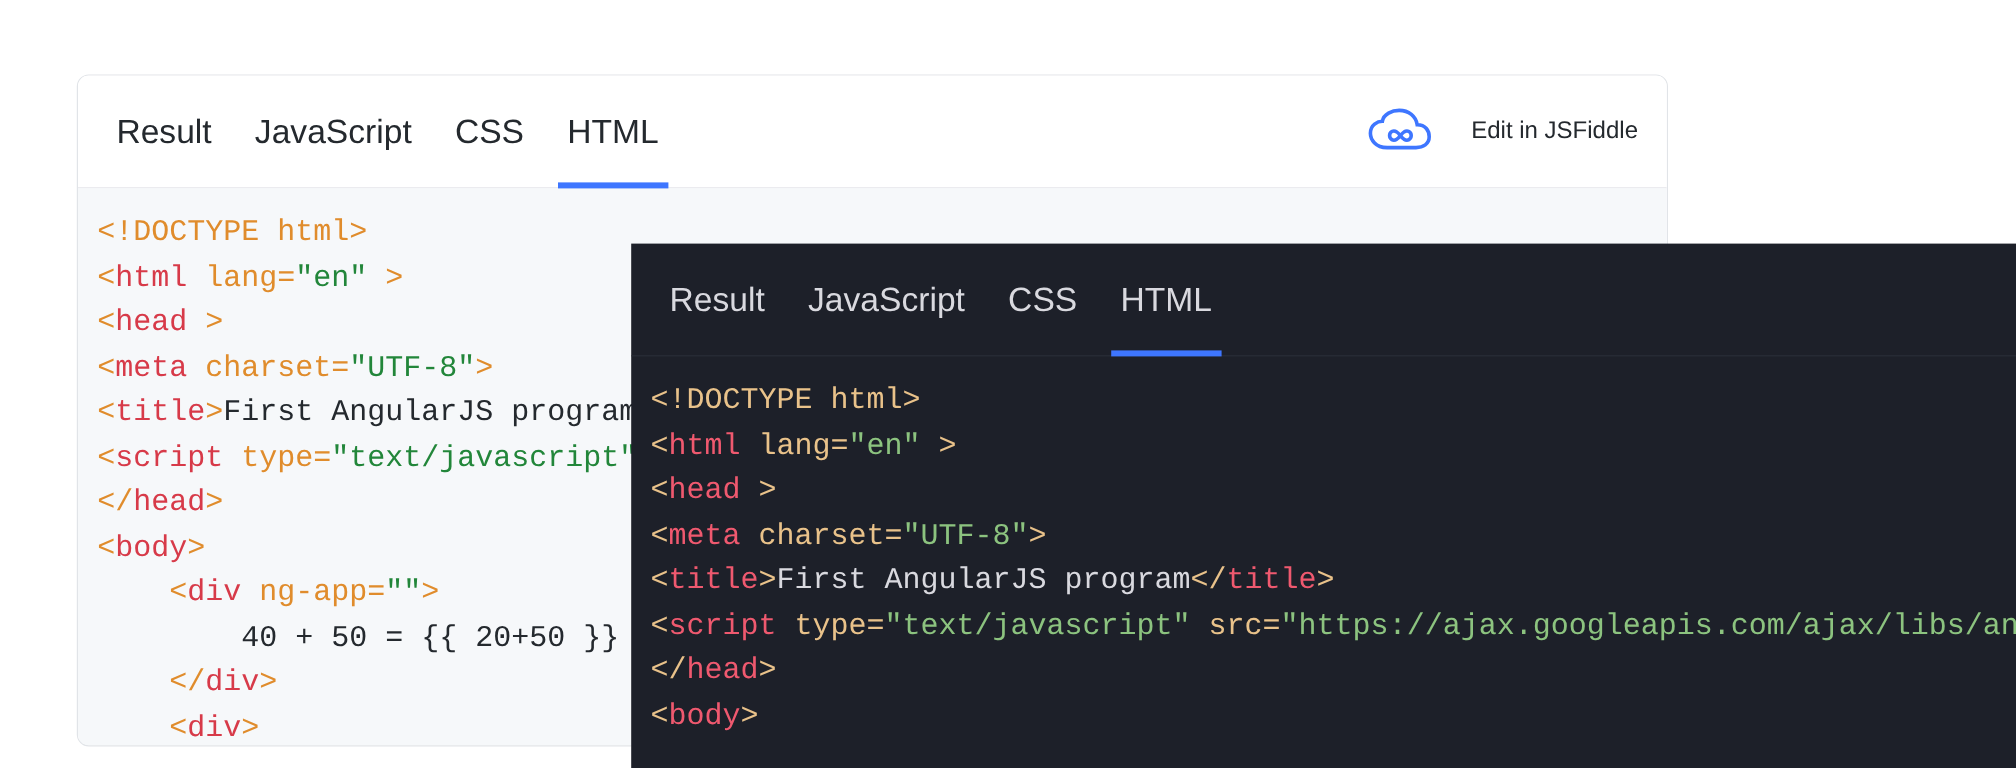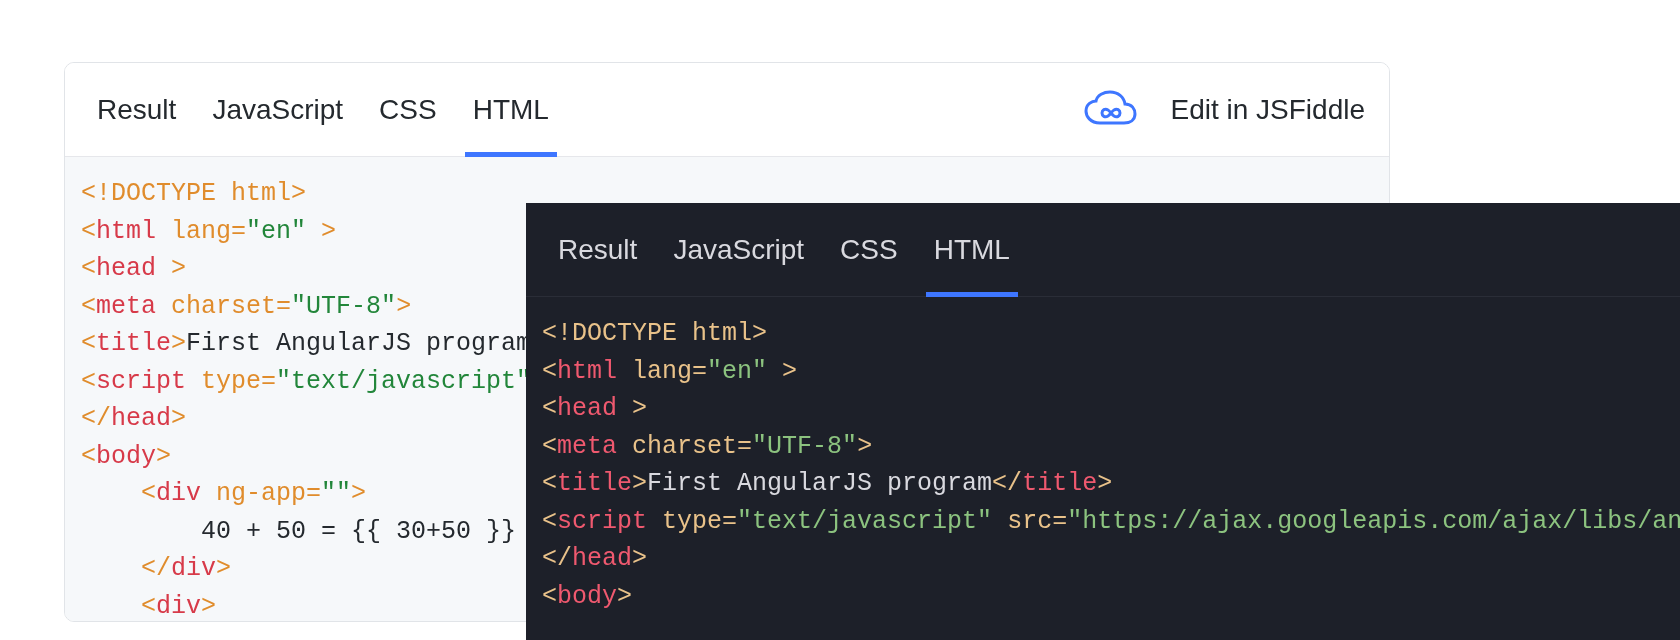--- a/index.html
+++ b/index.html
@@ -47,21 +47,21 @@
   position: absolute;
   left: 10px; right: 10px; bottom: 0;
   height: 5px;
   background: #3e76ff;
 }
 .tabs-light .spacer { flex: 1; }
 .tabs-light .edit-link {
   display: flex;
   align-items: center;
   gap: 32px;
-  font-size: 28px;
+  font-size: 20px;
   color: #24292e;
   cursor: pointer;
   padding-right: 10px;
 }
 .cloud-icon {
   width: 56px; height: 40px;
   display: inline-flex;
 }
 .code-light {
   background: #f6f8fa;
@@ -155,21 +155,21 @@
   </div>
   <div class="code-light"><span class="l-doctype">&lt;!DOCTYPE html&gt;</span>
 <span class="l-punct">&lt;</span><span class="l-tag">html</span> <span class="l-attr">lang</span><span class="l-punct">=</span><span class="l-str">"en"</span> <span class="l-punct">&gt;</span>
 <span class="l-punct">&lt;</span><span class="l-tag">head</span> <span class="l-punct">&gt;</span>
 <span class="l-punct">&lt;</span><span class="l-tag">meta</span> <span class="l-attr">charset</span><span class="l-punct">=</span><span class="l-str">"UTF-8"</span><span class="l-punct">&gt;</span>
 <span class="l-punct">&lt;</span><span class="l-tag">title</span><span class="l-punct">&gt;</span><span class="l-text">First AngularJS program</span><span class="l-punct">&lt;/</span><span class="l-tag">t</span>
 <span class="l-punct">&lt;</span><span class="l-tag">script</span> <span class="l-attr">type</span><span class="l-punct">=</span><span class="l-str">"text/javascript"</span> <span class="l-attr">sr</span>
 <span class="l-punct">&lt;/</span><span class="l-tag">head</span><span class="l-punct">&gt;</span>
 <span class="l-punct">&lt;</span><span class="l-tag">body</span><span class="l-punct">&gt;</span>
     <span class="l-punct">&lt;</span><span class="l-tag">div</span> <span class="l-attr">ng-app</span><span class="l-punct">=</span><span class="l-str">""</span><span class="l-punct">&gt;</span>
-        <span class="l-text">40 + 50 = {{ 30+50 }}</span>
+        <span class="l-text">40 + 50 = {{ 20+50 }}</span>
     <span class="l-punct">&lt;/</span><span class="l-tag">div</span><span class="l-punct">&gt;</span>
     <span class="l-punct">&lt;</span><span class="l-tag">div</span><span class="l-punct">&gt;</span></div>
 </div>
 
 <div class="panel-dark">
   <div class="tabs-dark">
     <div class="tab">Result</div>
     <div class="tab">JavaScript</div>
     <div class="tab">CSS</div>
     <div class="tab active">HTML</div>

